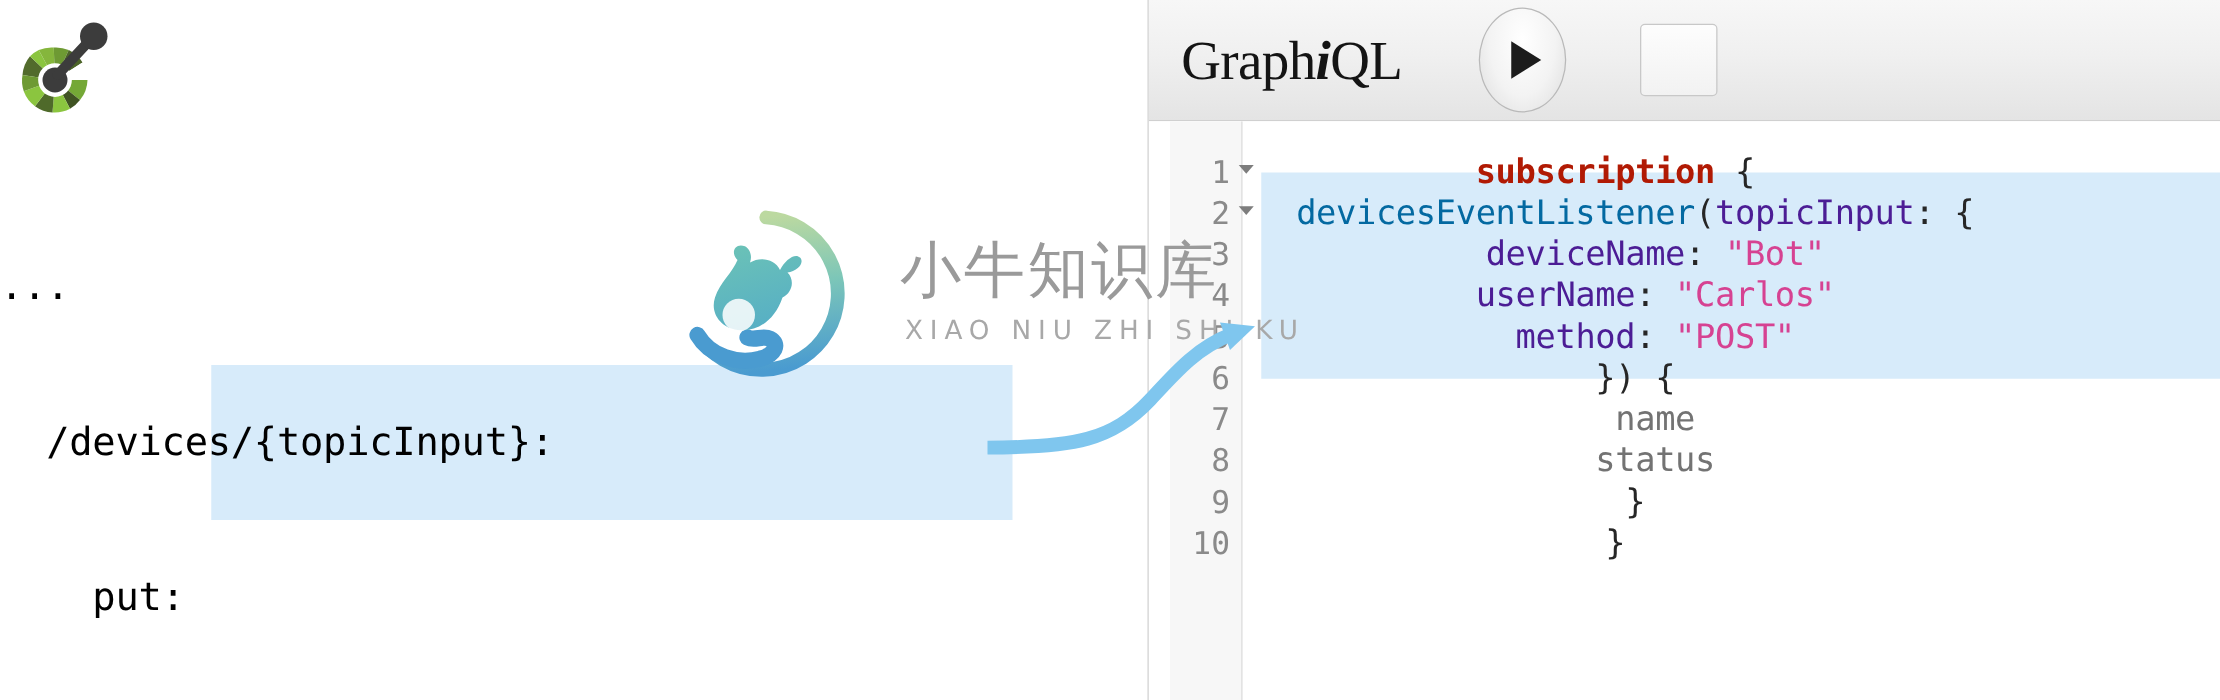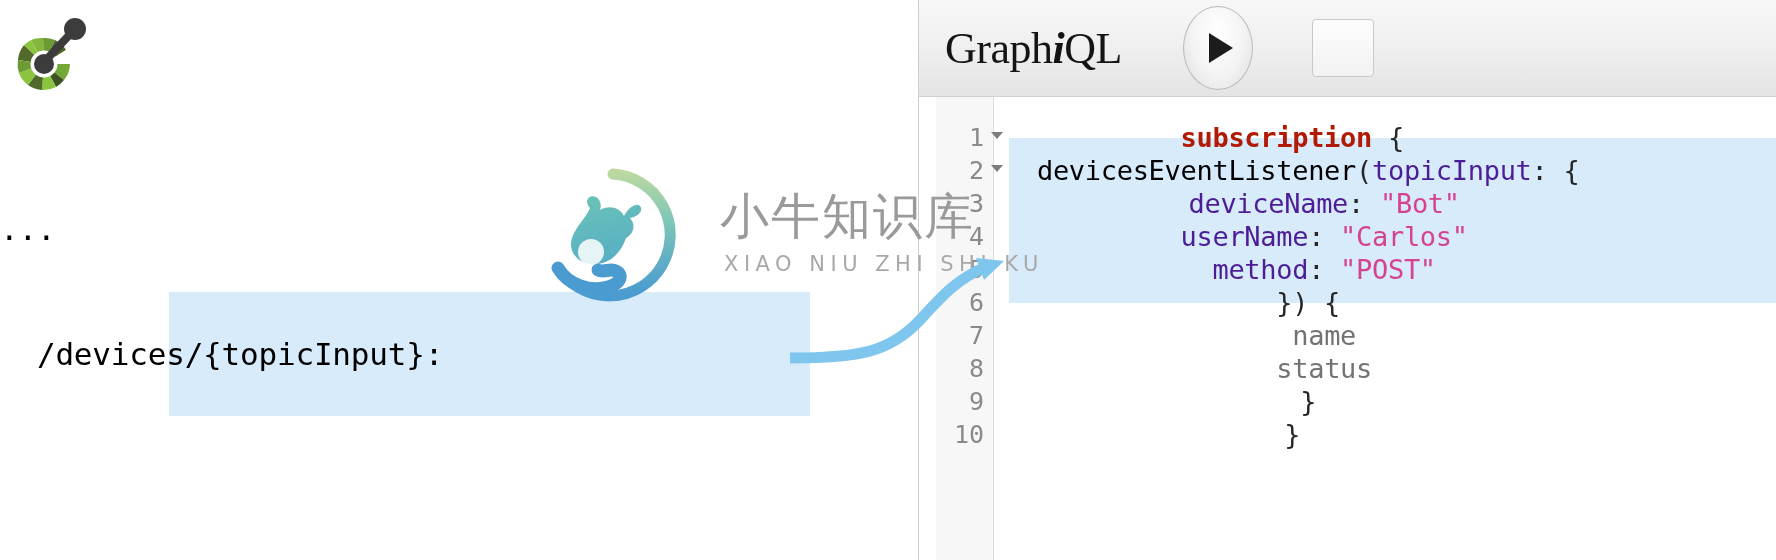--- a/index.html
+++ b/index.html
@@ -187,21 +187,21 @@
     font-size: 27px;
     line-height: 33px;
     white-space: pre;
     letter-spacing: -0.3px;
     text-align: center;
   }
   #gql-code .gline { display: block; height: 33px; }
 
   .tok-kw      { color: #b11a04; font-weight: 600; }
   .tok-field   { color: #737373; }
-  .tok-def     { color: #000000; }
+  .tok-def     { color: #0369a1; }
   .tok-arg     { color: #4c1d95; }
   .tok-str     { color: #d64292; }
   .tok-punct   { color: #262626; }
   .tok-plain   { color: #262626; }
 </style>
 </head>
 <body>
 
 <div id="left-panel">
 
@@ -224,20 +224,21 @@
       <line x1="2" y1="-4" x2="29" y2="-33" stroke="#3c3c3c" stroke-width="8" stroke-linecap="round"></line>
       <circle cx="31" cy="-35" r="11" fill="#3c3c3c"></circle>
     </g>
   </svg>
 
   <div id="yaml-highlight"></div>
 
   <div id="yaml-code">
     <span class="ln">...</span>
     <span class="ln">  /devices/{topicInput}:</span>
+    <span class="ln">    put:</span>
     
     
     
     
     
   </div>
 </div>
 
 <div id="watermark">
   <svg id="watermark-mark" width="170" height="150" viewBox="0 0 170 150" xmlns="http://www.w3.org/2000/svg">

